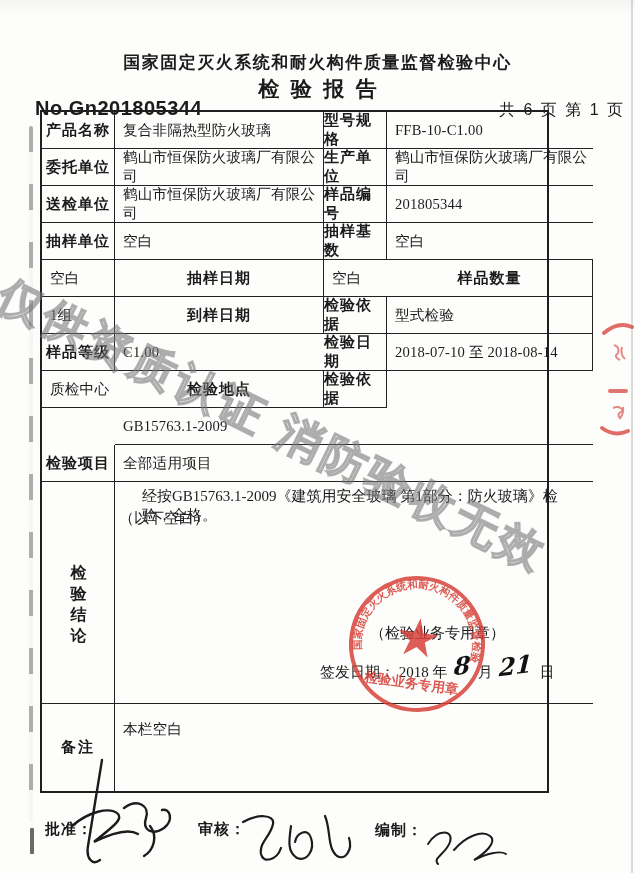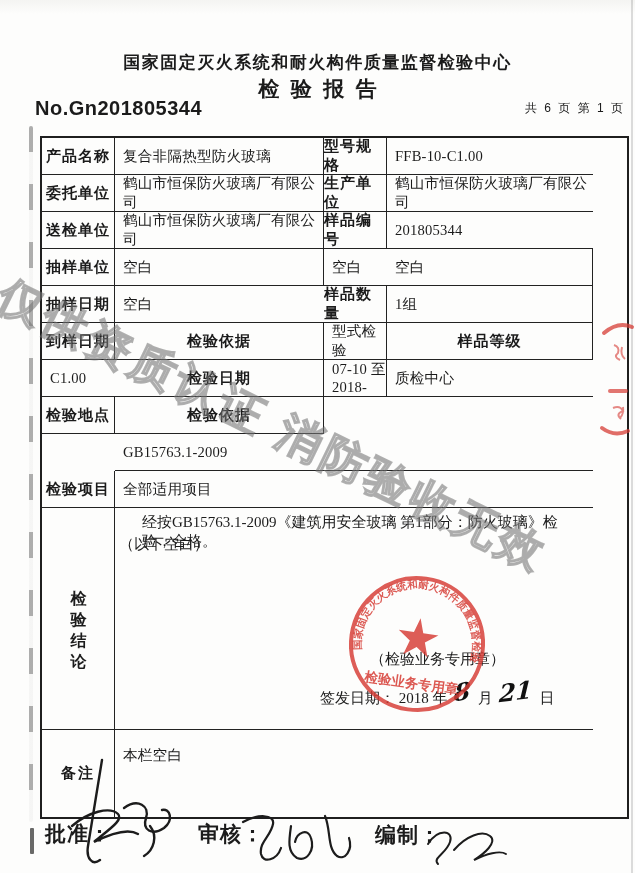--- a/index.html
+++ b/index.html
@@ -16,25 +16,25 @@
     border-radius:2px;opacity:.65;
   }
   .ink-mark{position:absolute;background:#2a2a2a;opacity:.7;border-radius:1px;}
 
   
   .org-title{position:absolute;top:51px;left:0;width:100%;text-align:center;
     font-size:17px;font-weight:bold;letter-spacing:1.5px;}
   .report-title{position:absolute;top:75px;left:0;width:100%;text-align:center;
     font-size:21px;font-weight:bold;letter-spacing:.55em;text-indent:.55em;}
   .report-no{position:absolute;left:35px;top:97px;font-size:20px;font-weight:bold;letter-spacing:.5px;}
-  .page-info{position:absolute;right:10px;top:100px;font-size:12px;letter-spacing:2px;}
+  .page-info{position:absolute;right:10px;top:100px;font-size:16px;letter-spacing:2px;}
 
   
   .tbl{
-    position:absolute;left:40px;top:136px;width:589px;height:683px;
+    position:absolute;left:40px;top:110px;width:509px;height:683px;
     display:grid;box-sizing:border-box;
     grid-template-columns:73px 209px 63px 206px;
     grid-template-rows:repeat(10,37px) 222px 87px;
     border:2px solid #1f1f1f;background:transparent;
   }
   .cell{box-sizing:border-box;border-right:1px solid #222;border-bottom:1px solid #222;
     display:flex;align-items:center;overflow:hidden;}
   .cell.last-col{border-right:none;}
   .cell.last-row{border-bottom:none;}
   .lbl{justify-content:center;font-weight:bold;font-size:15px;letter-spacing:1px;}
@@ -65,21 +65,21 @@
   }
 
   
   .stamp{position:absolute;left:342px;top:569px;width:150px;height:150px;
     transform:rotate(8deg);z-index:6;opacity:.92;pointer-events:none;}
 
   
   .edge-seal{position:absolute;left:598px;top:315px;z-index:4;pointer-events:none;}
 
   
-  .foot-label{position:absolute;font-size:21px;font-weight:600;letter-spacing:1px;}
+  .foot-label{position:absolute;font-size:15px;font-weight:600;letter-spacing:1px;}
   .sig{position:absolute;z-index:7;pointer-events:none;}
 </style>
 </head>
 <body>
 
 <div id="page">
 
   <div class="page-right-edge"></div>
   <div class="spine-shadow"></div>
   <div class="ink-mark" style="left:30px;top:828px;width:4px;height:26px;"></div>
@@ -101,20 +101,21 @@
     <div class="cell lbl">生产单位</div>
     <div class="cell val last-col">鹤山市恒保防火玻璃厂有限公司</div>
 
     <div class="cell lbl">送检单位</div>
     <div class="cell val">鹤山市恒保防火玻璃厂有限公司</div>
     <div class="cell lbl">样品编号</div>
     <div class="cell val last-col">201805344</div>
 
     <div class="cell lbl">抽样单位</div>
     <div class="cell val">空白</div>
+    <div class="cell lbl">抽样基数</div>
     <div class="cell val last-col">空白</div>
 
     <div class="cell val">空白</div>
     <div class="cell lbl">抽样日期</div>
     <div class="cell val last-col">空白</div>
 
     <div class="cell lbl">样品数量</div>
     <div class="cell val">1组</div>
     <div class="cell lbl">到样日期</div>
 

